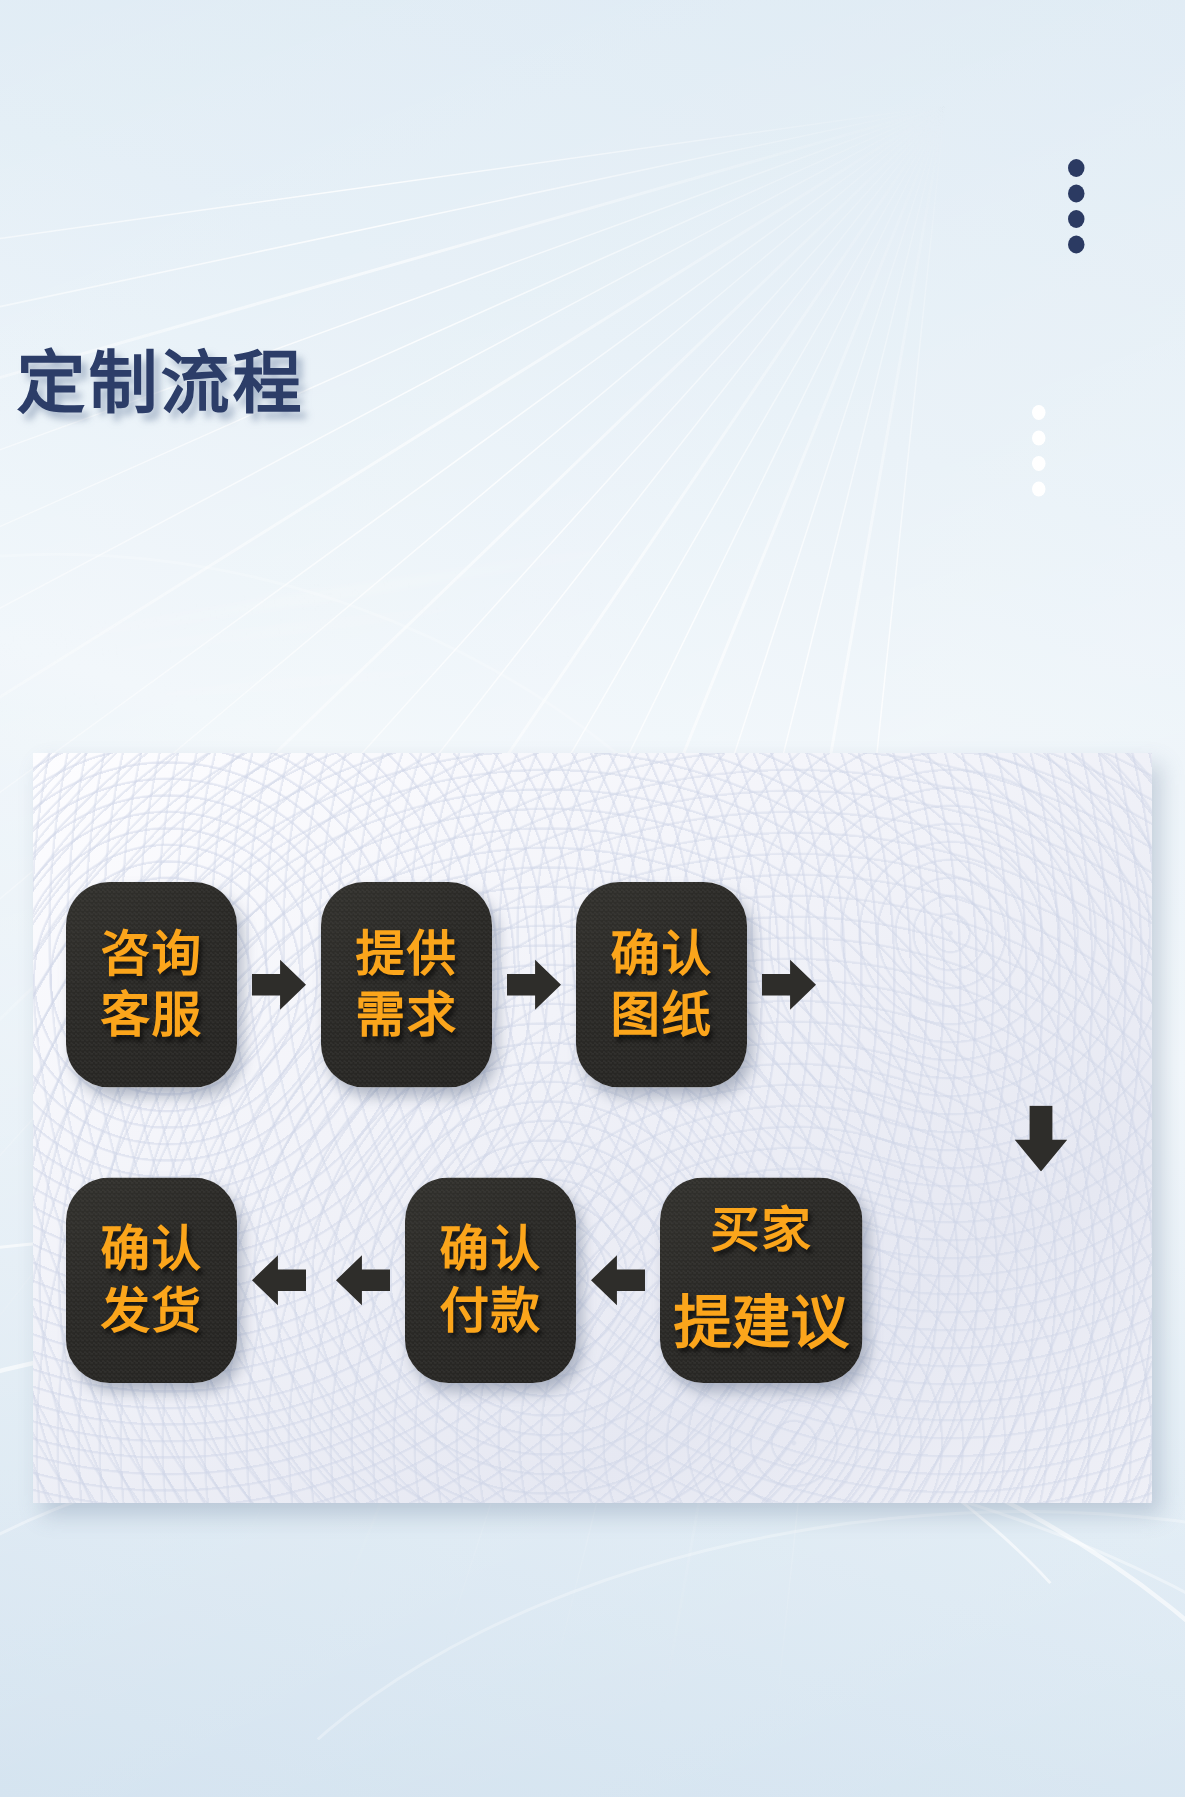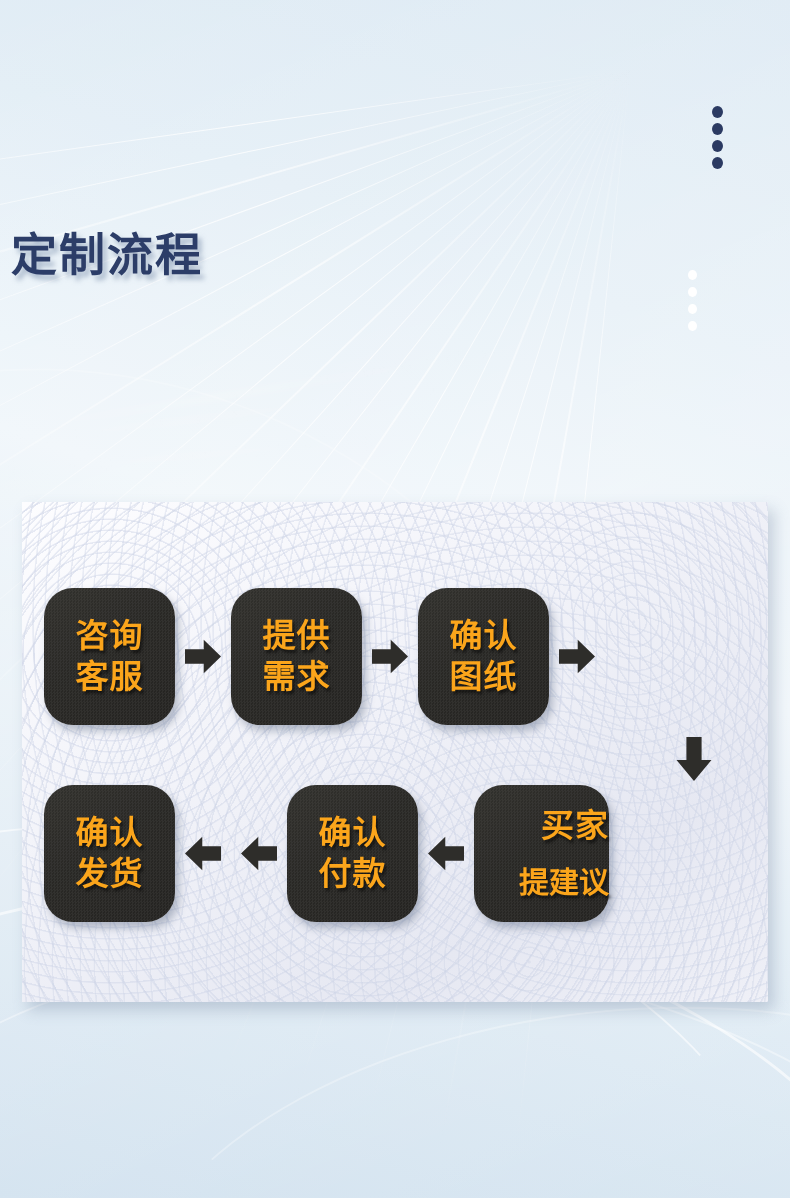--- a/index.html
+++ b/index.html
@@ -116,44 +116,44 @@
   .flow-row {
     position: absolute;
     display: flex;
     align-items: center;
   }
   .row1 { left: 22px; top: 86px; }
   .row2 { left: 22px; top: 283px; }
 
   .node {
     position: relative;
-    width: 131px;
+    width: 114px;
     height: 137px;
     border-radius: 29px;
     background:
       repeating-conic-gradient(rgba(255,255,255,0.035) 0% 25%, rgba(0,0,0,0.05) 0% 50%) 0 0 / 3px 3px,
       linear-gradient(145deg, #34332f 0%, #2b2a27 45%, #262523 100%);
     box-shadow: 4px 6px 9px rgba(90,105,130,0.42);
     display: flex;
     flex-direction: column;
     align-items: center;
     justify-content: center;
     flex: 0 0 auto;
   }
-  .node.wide { width: 135px; align-items: flex-end; }
+  .node.wide { width: 135px; }
   .node .ln {
     color: #fba51b;
     font-size: 33px;
     font-weight: 700;
     line-height: 1.22;
     letter-spacing: 1px;
     text-shadow: 2px 3px 3px rgba(0,0,0,0.55);
     white-space: nowrap;
   }
-  .node .ln.small { font-size: 30px; letter-spacing: 0px; margin-top: 19px; }
+  .node .ln.small { font-size: 39px; letter-spacing: 0px; margin-top: 19px; }
 
   
   .arrow {
     flex: 0 0 auto;
     position: relative;
     width: 56px;
     height: 44px;
     display: flex;
     align-items: center;
     justify-content: center;

